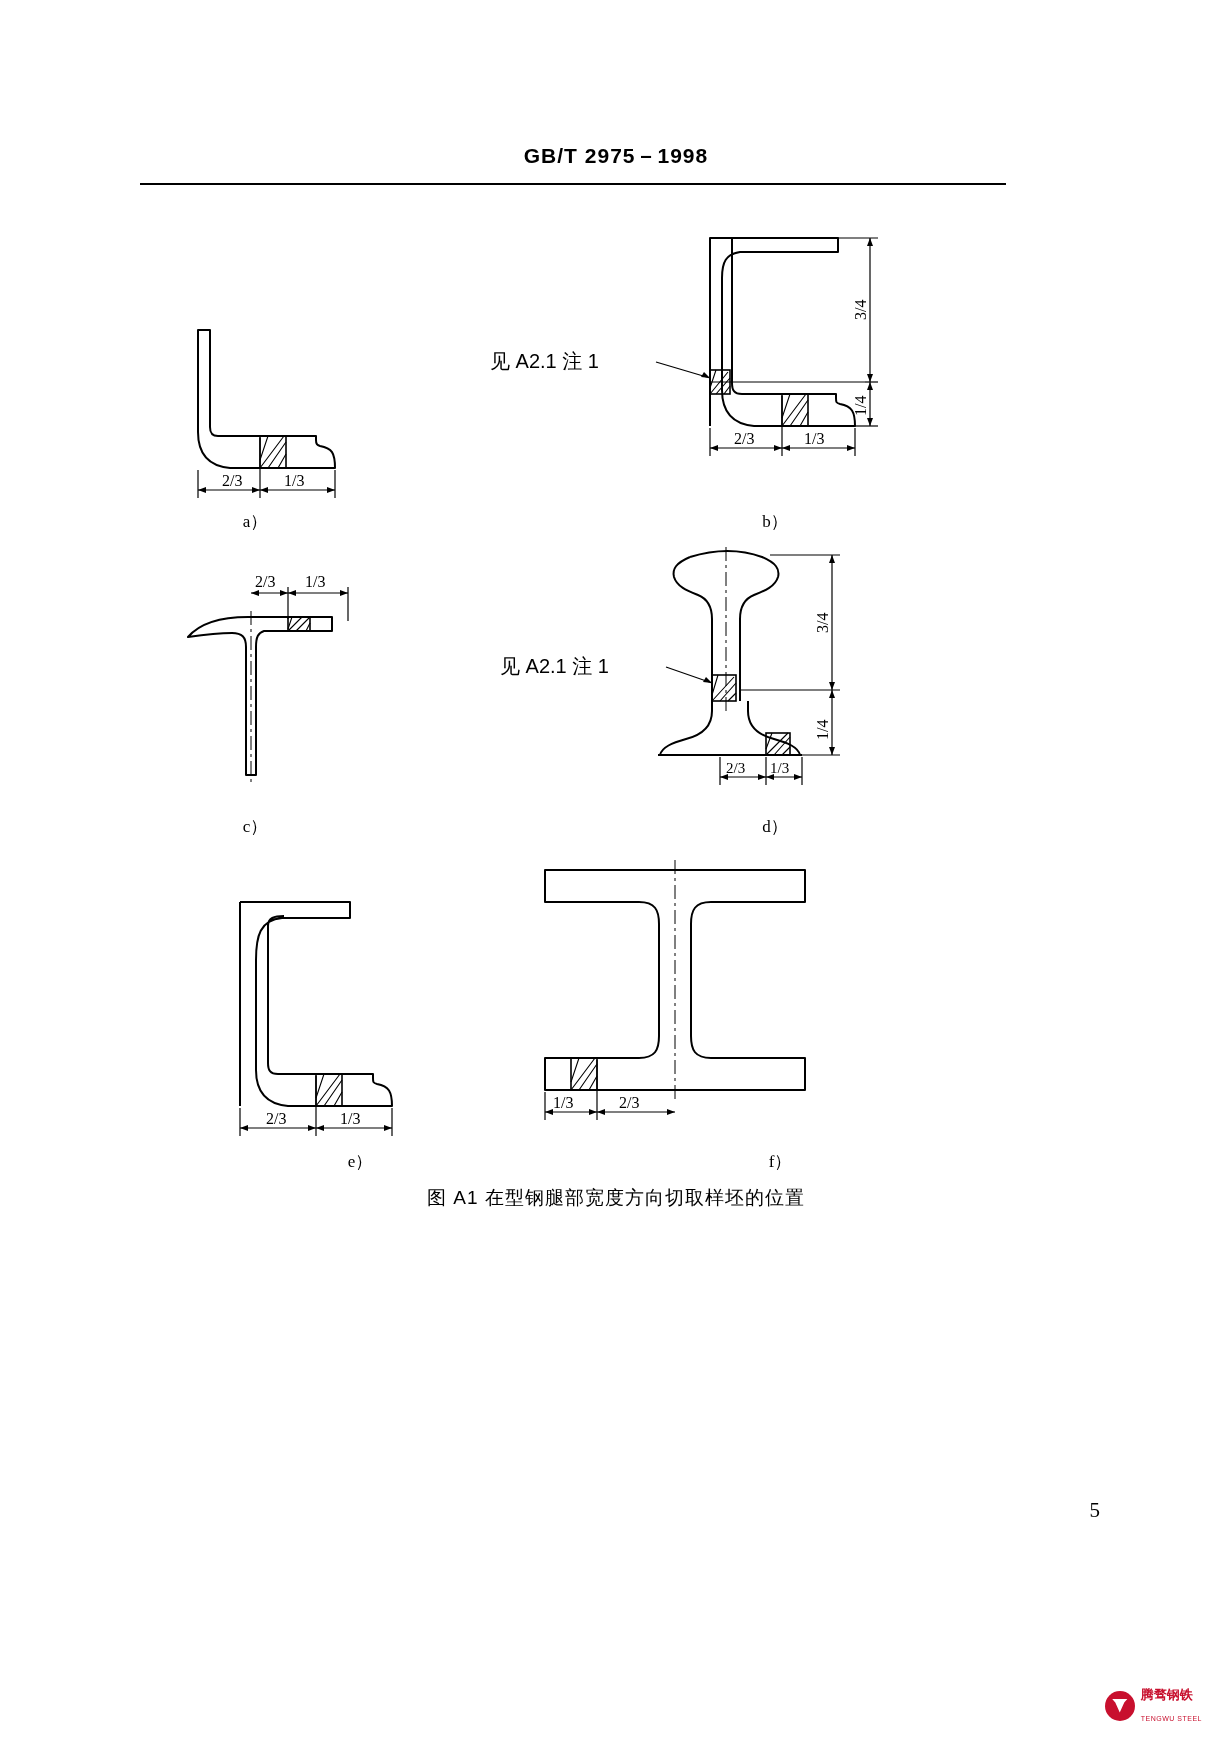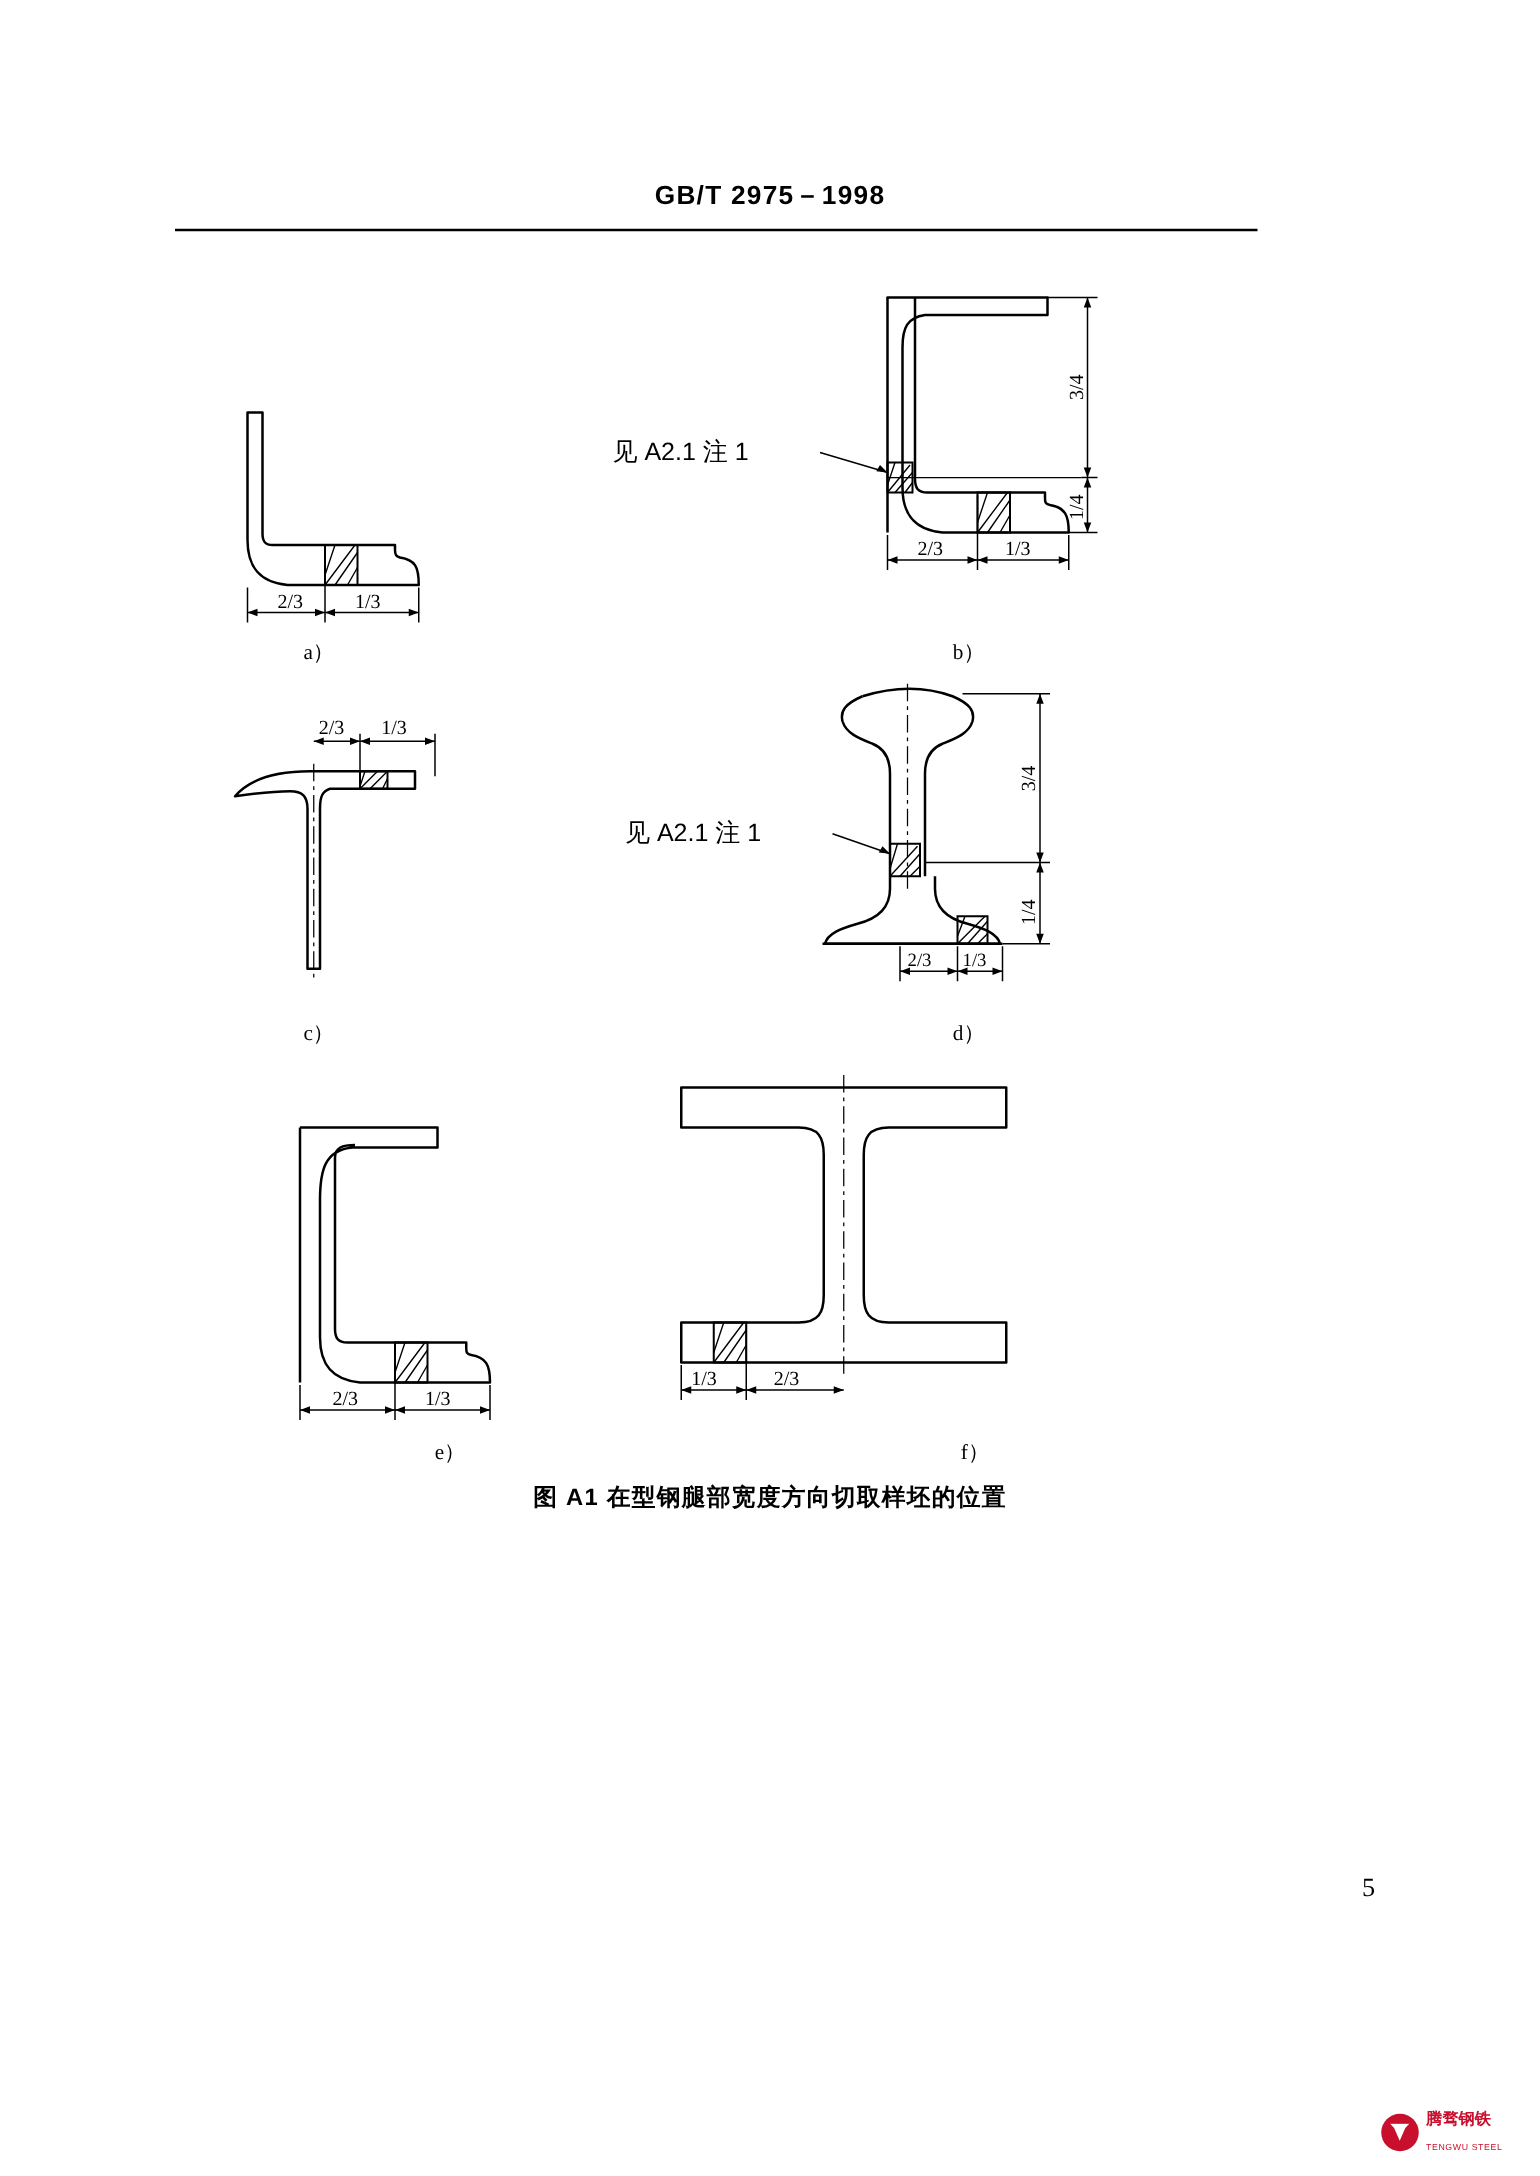--- a/index.html
+++ b/index.html
@@ -62,21 +62,21 @@
     text-align: center;
     width: 60px;
   }
   .caption {
     position: absolute;
     top: 1185px;
     left: 0;
     width: 100%;
     text-align: center;
     font-family: "Liberation Sans", sans-serif;
-    font-weight: bold;
+    font-weight: normal;
     font-size: 19px;
     letter-spacing: 1px;
   }
   
   .page-number {
     position: absolute;
     top: 1498px;
     right: 132px;
     font-family: "Liberation Serif", serif;
     font-size: 21px;

